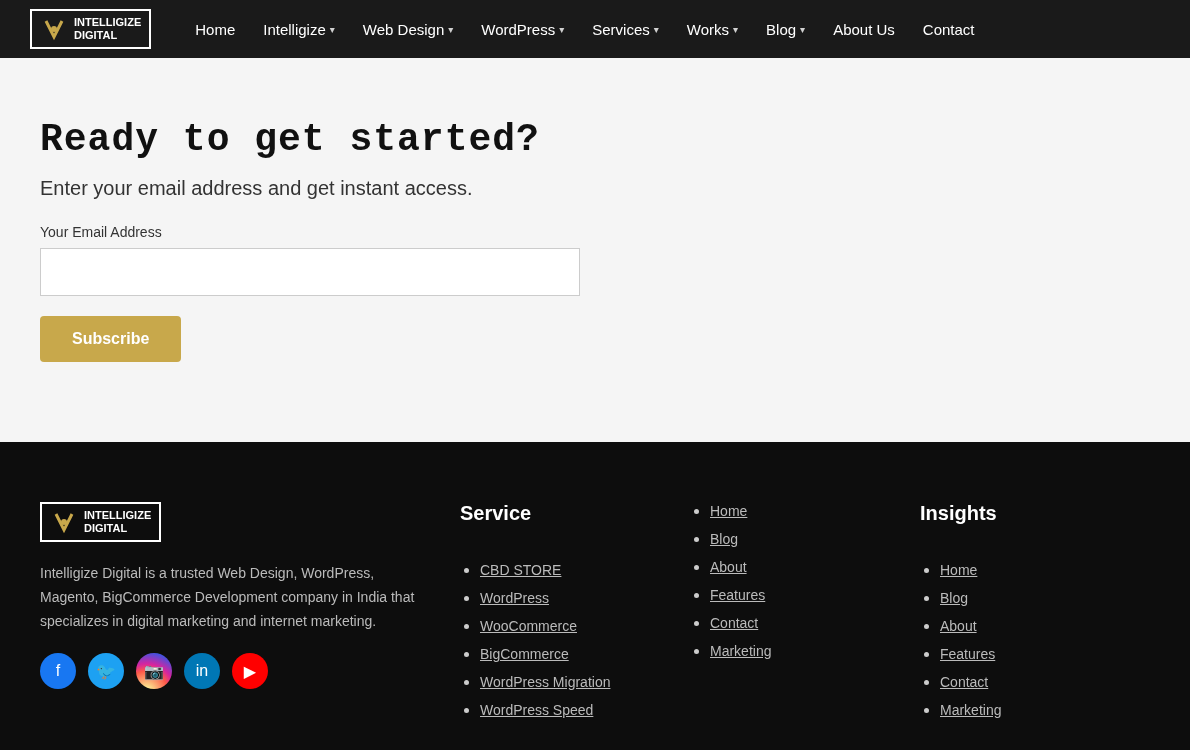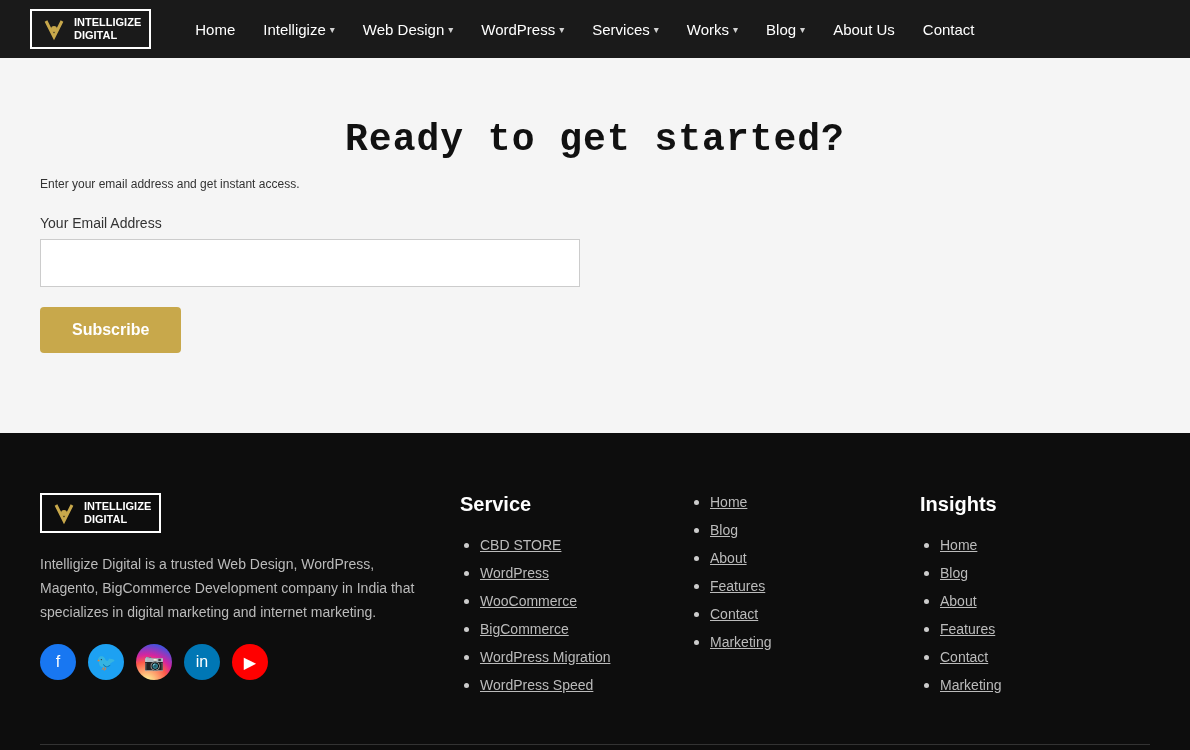--- a/index.html
+++ b/index.html
@@ -63,24 +63,23 @@
       background: #f5f5f5;
       padding: 60px 40px 80px 40px;
     }
     .main-section h1 {
       font-size: 38px;
       font-weight: bold;
       color: #111;
       margin-bottom: 16px;
       font-family: 'Courier New', monospace;
       letter-spacing: 1px;
-      text-align: center;
     }
     .main-section p {
-      font-size: 12px;
+      font-size: 20px;
       color: #333;
       margin-bottom: 24px;
     }
     .email-label {
       font-size: 14px;
       color: #333;
       margin-bottom: 8px;
       display: block;
     }
     .email-input {
@@ -168,21 +167,21 @@
     .social-icon.yt { background: #ff0000; color: #fff; }
 
     .footer-col {
       flex: 1;
       padding-right: 20px;
     }
     .footer-col h3 {
       color: #fff;
       font-size: 20px;
       font-weight: bold;
-      margin-bottom: 20px;
+      margin-bottom: 36px;
     }
     .footer-col ul {
       list-style: disc;
       padding-left: 20px;
     }
     .footer-col ul li {
       margin-bottom: 10px;
     }
     .footer-col ul li a {
       color: #bbb;

